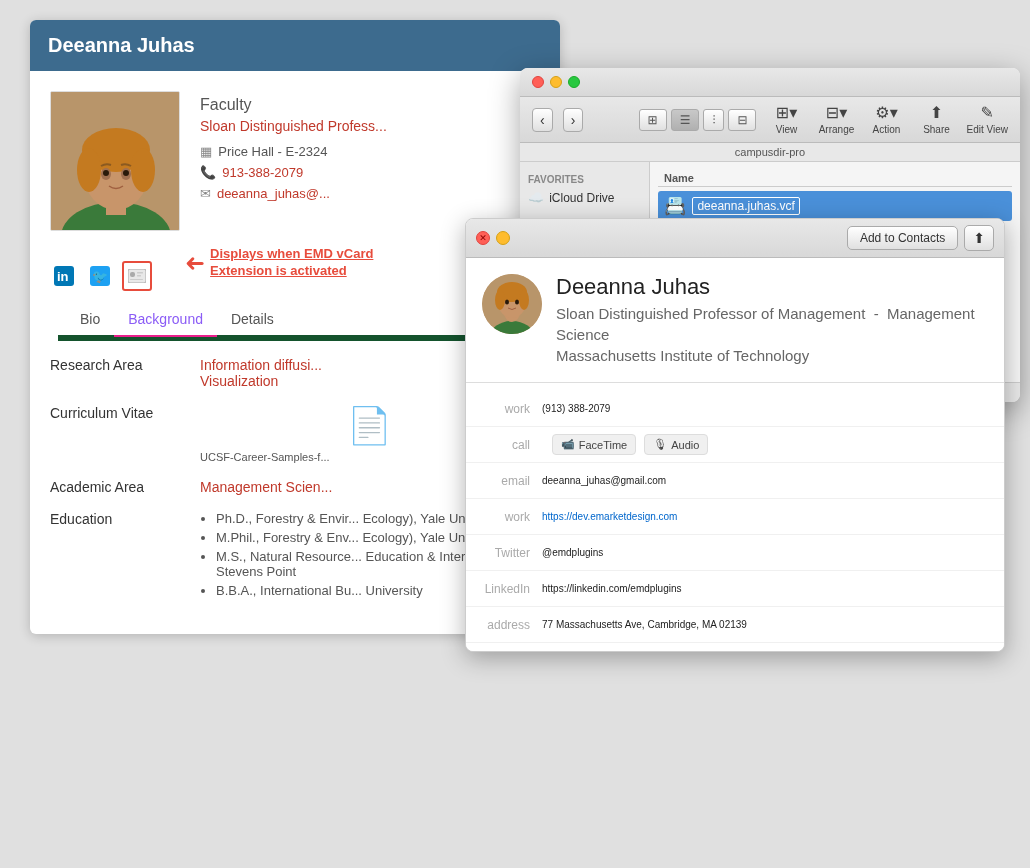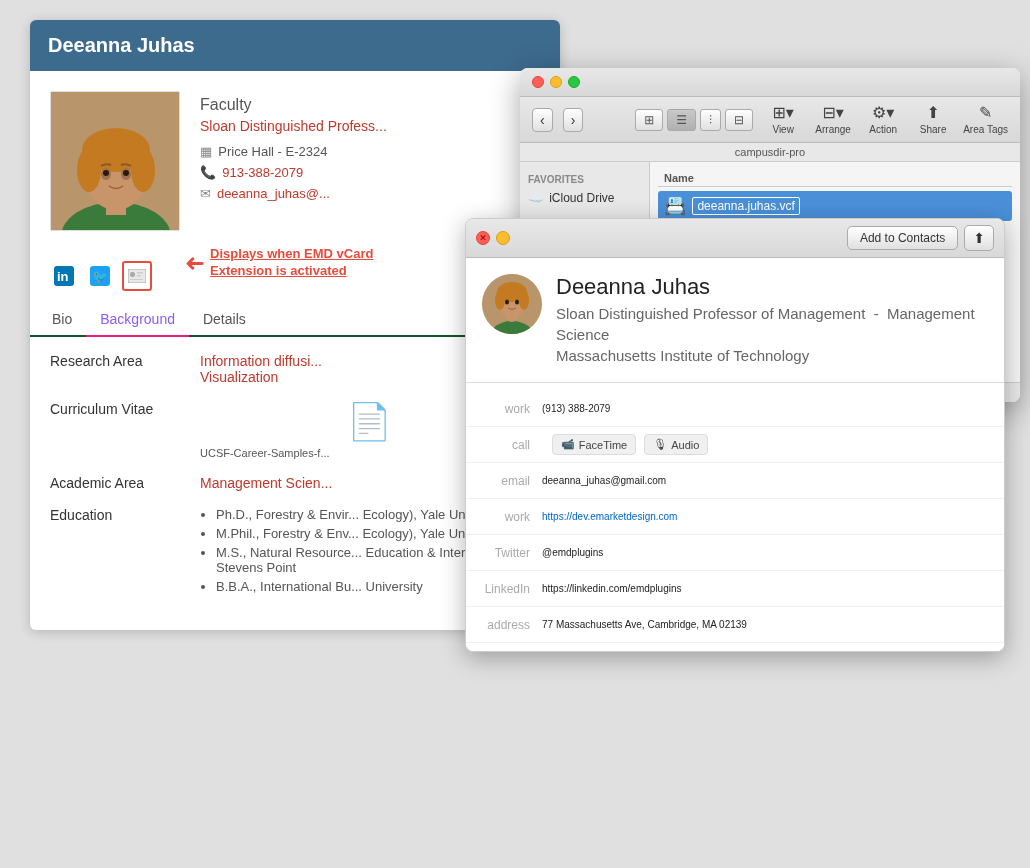--- a/index.html
+++ b/index.html
@@ -128,23 +128,24 @@
       font-weight: 700;
       color: #e74c3c;
       text-decoration: underline;
       line-height: 1.3;
       max-width: 180px;
     }
 
     
     .tabs-row {
       display: flex;
-      border-bottom: 2px solid #14532d;
+      border-bottom: 6px solid #14532d;
       padding: 0 8px;
       margin-top: 8px;
+      margin-left: 28px;
     }
     .tab {
       padding: 8px 14px;
       font-size: 14px;
       color: #555;
       cursor: pointer;
       border-bottom: 2px solid transparent;
       margin-bottom: -2px;
     }
     .tab.active {
@@ -640,21 +641,21 @@
     <div class="finder-toolbar-btn">
       <span class="icon">⚙▾</span>
       <span class="label">Action</span>
     </div>
     <div class="finder-toolbar-btn">
       <span class="icon">⬆</span>
       <span class="label">Share</span>
     </div>
     <div class="finder-toolbar-btn">
       <span class="icon">✎</span>
-      <span class="label">Area Tags</span>
+      <span class="label">Edit View</span>
     </div>
   </div>
   <div class="finder-path-bar">
     <span>campusdir-pro</span>
   </div>
   <div class="finder-body">
     <div class="finder-sidebar">
       <div class="finder-sidebar-section">Favorites</div>
       <div class="finder-sidebar-item">
         <span class="si-icon">☁️</span>

